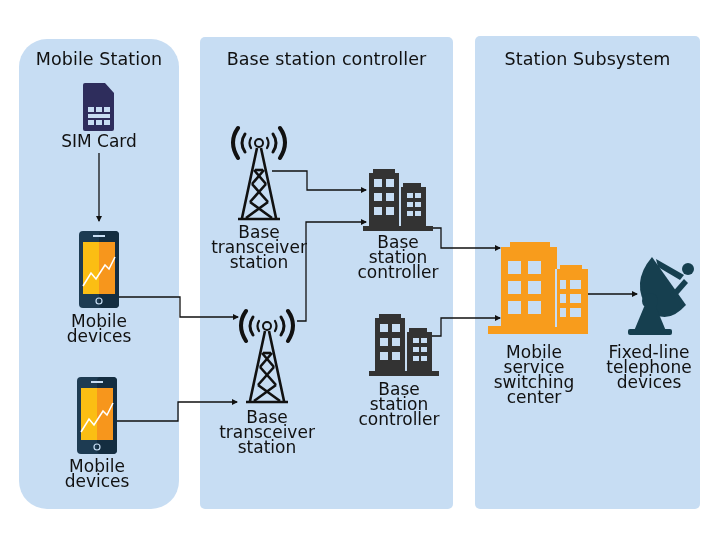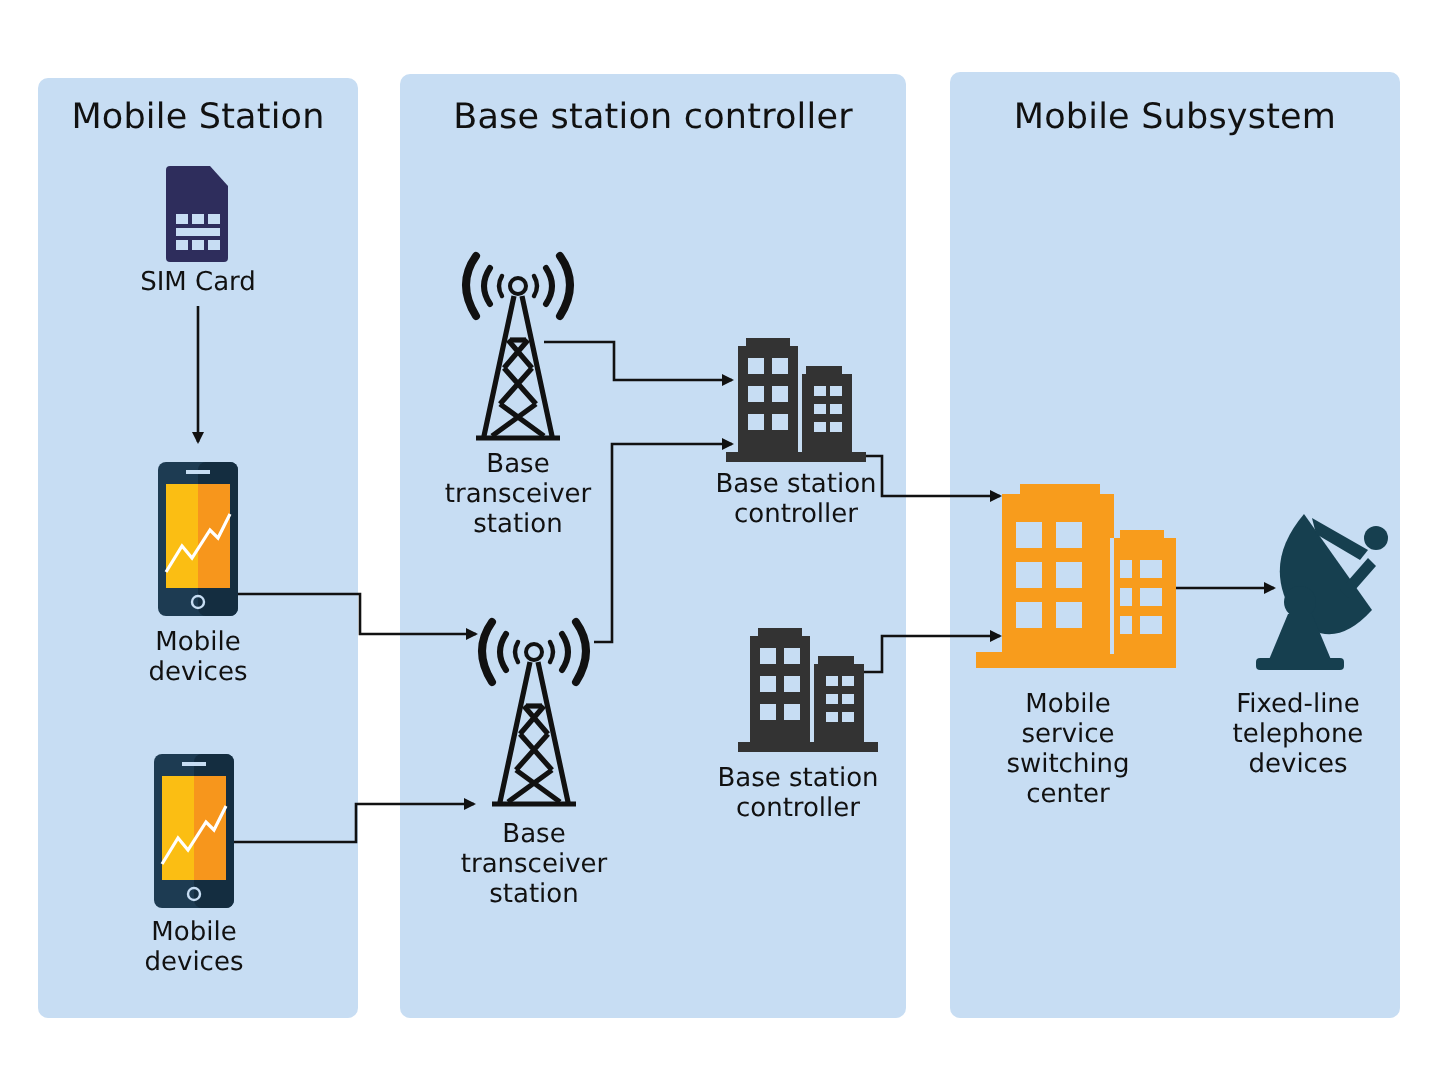--- a/index.html
+++ b/index.html
@@ -1,36 +1,36 @@
 <!DOCTYPE html>
 <html><head>
 <meta charset="utf-8">
 <style>
   html, body { margin:0; padding:0; background:#ffffff; }
   body { width:720px; height:540px; position:relative; overflow:hidden;
          font-family: "DejaVu Sans", "Liberation Sans", sans-serif; color:#111; }
   .panel { position:absolute; background:#c7ddf3; border-radius:5px; }
   .panel-title { position:absolute; left:0; right:0; text-align:center;
                  font-size:17.5px; font-weight:500; color:#111; letter-spacing:0.1px; }
-  .label { position:absolute; text-align:center; font-size:13px; line-height:15px; color:#111;
+  .label { position:absolute; text-align:center; font-size:17px; line-height:15px; color:#111;
            white-space:pre-line; }
   #wires { position:absolute; left:0; top:0; }
   .icon { position:absolute; }
 </style>
 </head>
 <body>
 
-<div class="panel" style="left:19px; top:39px; width:160px; height:470px;">
+<div class="panel" style="left:19px; top:39px; width:160px; height:470px;border-radius:28px;">
   <div class="panel-title" style="top:10px;">Mobile Station</div>
 </div>
 <div class="panel" style="left:200px; top:37px; width:253px; height:472px;">
   <div class="panel-title" style="top:12px;">Base station controller</div>
 </div>
 <div class="panel" style="left:475px; top:36px; width:225px; height:473px;">
-  <div class="panel-title" style="top:13px;">Mobile Subsystem</div>
+  <div class="panel-title" style="top:13px;">Station Subsystem</div>
 </div>
 
 <svg id="wires" width="720" height="540">
   <defs>
     <marker id="arr" markerWidth="6" markerHeight="6" refX="5" refY="3" orient="auto" markerUnits="userSpaceOnUse">
       <path d="M0,0 L6,3 L0,6 Z" fill="#111"></path>
     </marker>
   </defs>
   <g fill="none" stroke="#111" stroke-width="1.3">
     <path d="M99,153 L99,221" marker-end="url(#arr)"></path>

